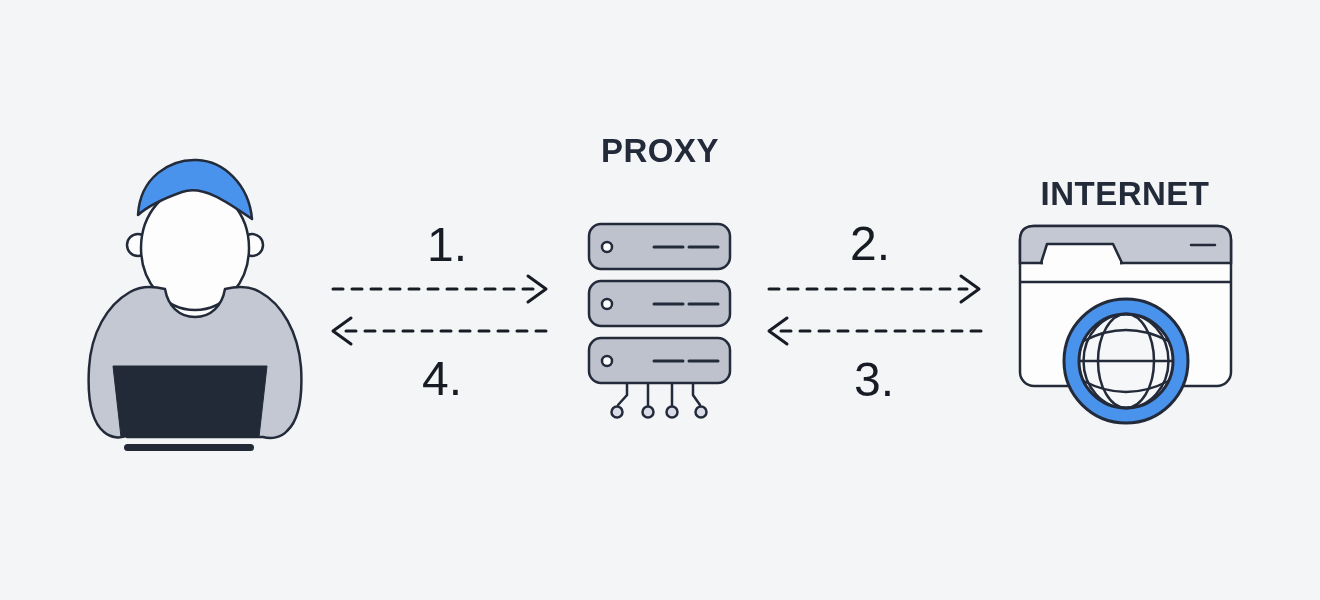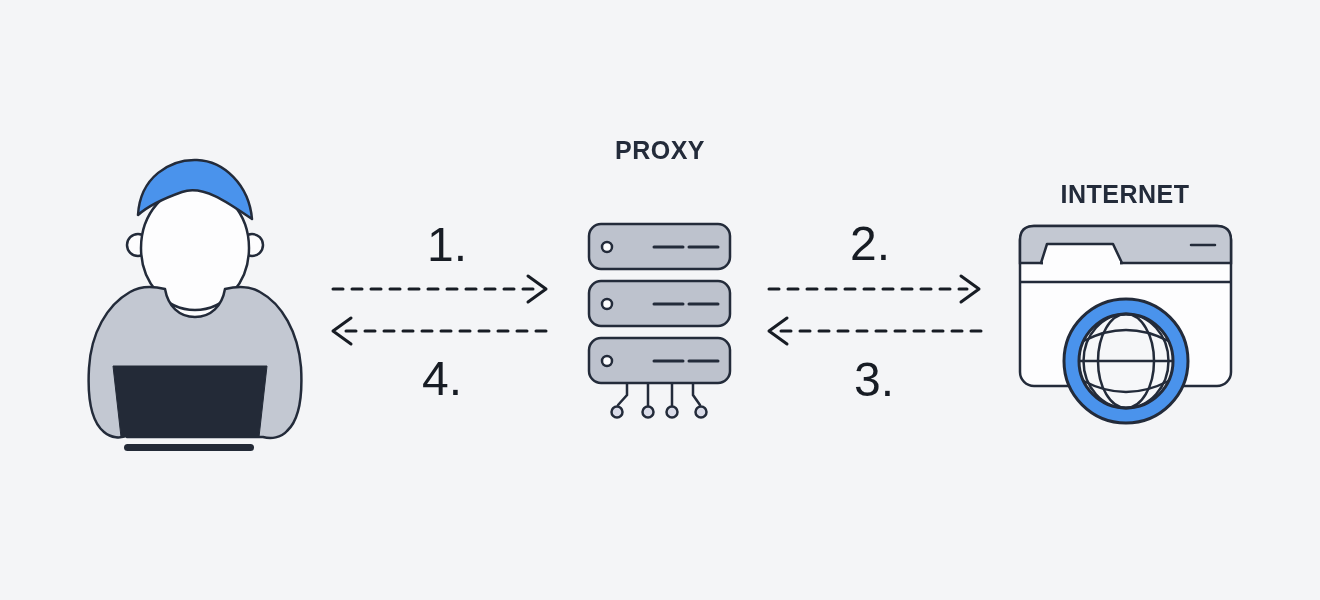--- a/index.html
+++ b/index.html
@@ -21,21 +21,21 @@
     width: 1320px;
     height: 600px;
     background: var(--bg);
     overflow: hidden;
   }
   .abs { position: absolute; }
   .node-label {
     position: absolute;
     text-align: center;
     font-weight: bold;
-    font-size: 25px;
+    font-size: 33px;
     line-height: 33px;
     letter-spacing: 0.5px;
     color: var(--ink);
   }
   .step-number {
     position: absolute;
     width: 120px;
     height: 60px;
     display: flex;
     align-items: center;

